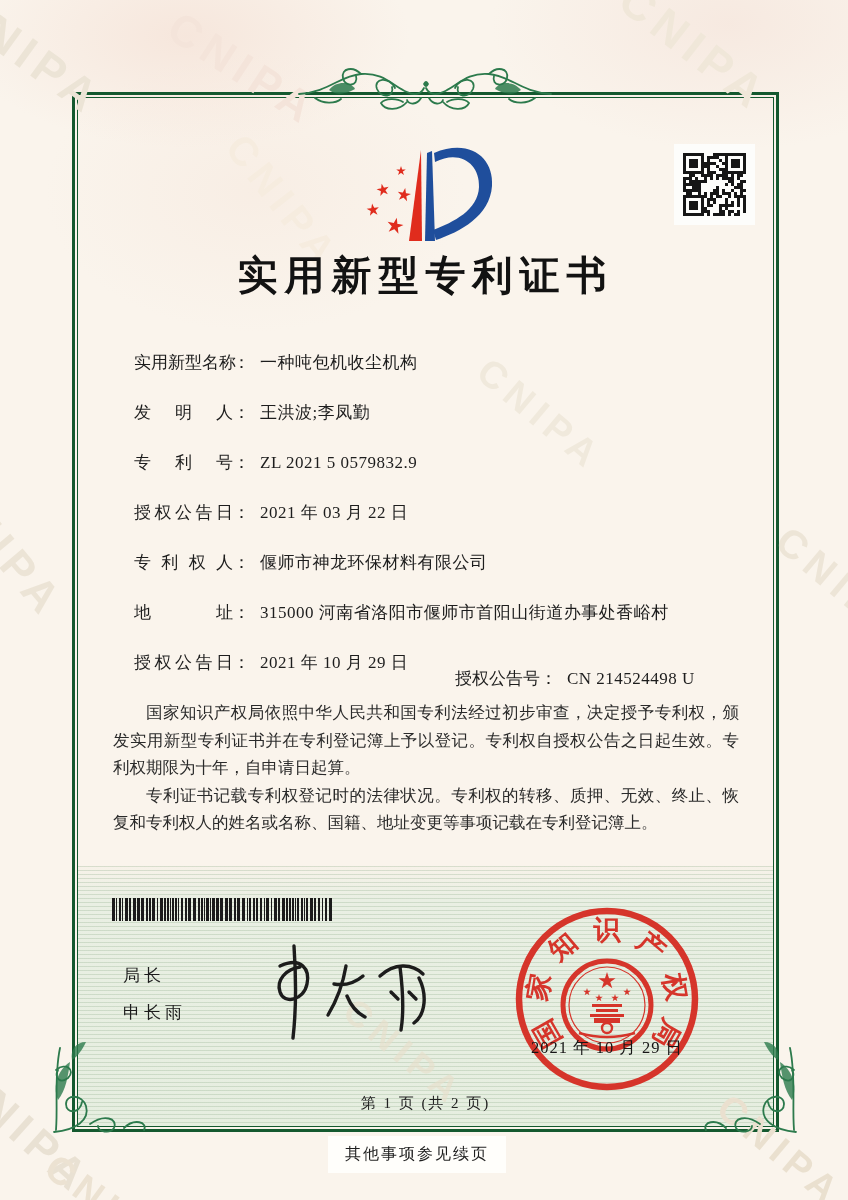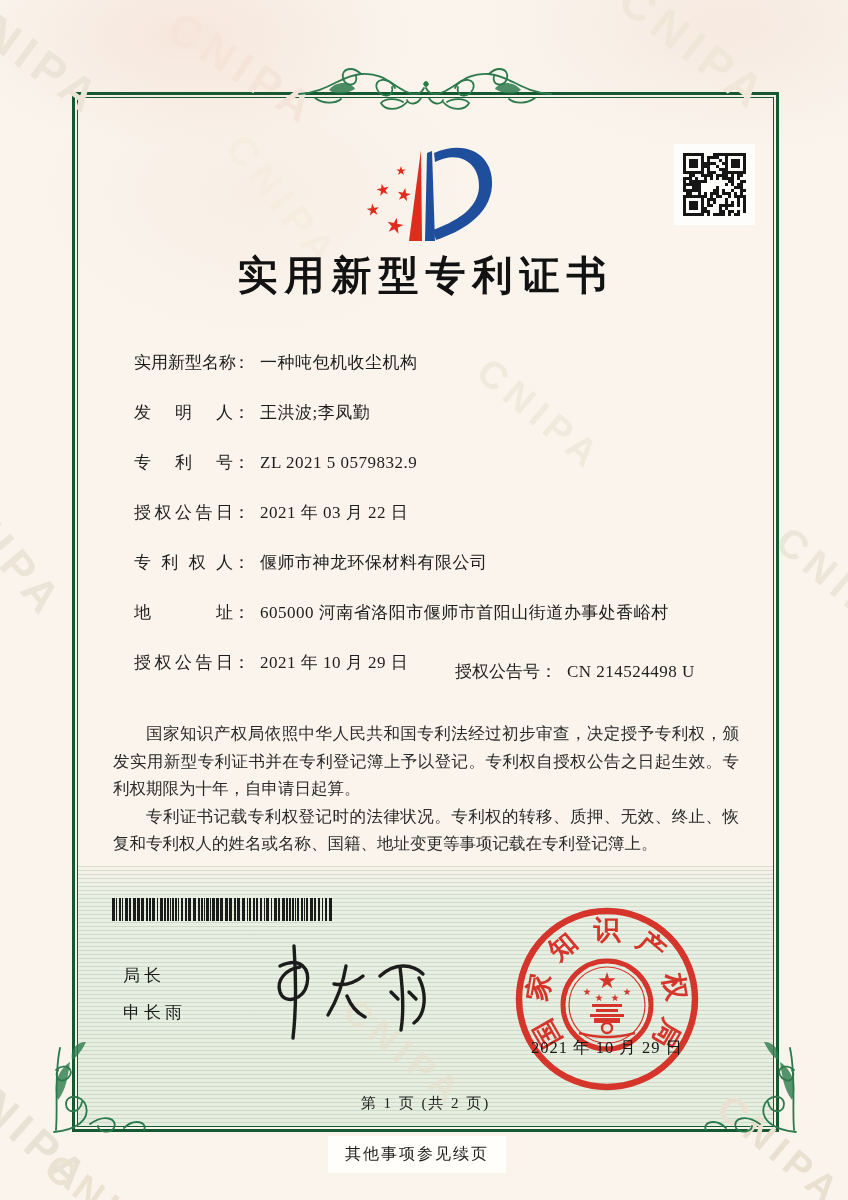--- a/index.html
+++ b/index.html
@@ -43,24 +43,24 @@
                text-align:center; font-size:40px; font-weight:700; letter-spacing:7px;
                color:#121212; }
   
   .fields { position:absolute; z-index:2; left:113px; top:351px; width:648px;
             font-size:17px; color:#1d1d1d; }
   .frow { position:relative; height:23px; margin-bottom:27px; white-space:nowrap; }
   .flabel { display:inline-block; width:99px; text-align:justify; text-align-last:justify;
             vertical-align:bottom;margin-left:21px; }
   .fcolon { display:inline-block; margin-right:10px; }
   .fvalue { letter-spacing:.5px; }
-  .grant-no { position:absolute; left:342px; top:9px; }
+  .grant-no { position:absolute; left:342px; top:16px; }
   
   .body-text { position:absolute; z-index:2; left:113px; top:699px; width:626px;
-               font-size:16.5px; line-height:27.5px; color:#2a2a2a; text-align:justify;margin-top:21px; }
+               font-size:16.5px; line-height:27.5px; color:#2a2a2a; text-align:justify; }
   .body-text p { text-indent:2em; }
   
   .barcode { position:absolute; z-index:2; left:112px; top:898px; height:23px;
              display:flex; align-items:stretch; }
   .barcode i { display:block; background:#1b1b1b; }
   .official-role { position:absolute; z-index:2; left:123px; top:964px; font-size:17px;
                    letter-spacing:4px; color:#1c1c1c; }
   .official-name { position:absolute; z-index:2; left:123px; top:1001px; font-size:17px;
                    letter-spacing:4px; color:#1c1c1c;text-align:right; }
   .signature { position:absolute; z-index:3; left:250px; top:936px; }
@@ -606,21 +606,21 @@
     <div class="frow">
       <span class="flabel">专利号</span><span class="fcolon">：</span><span class="fvalue">ZL 2021 5 0579832.9</span>
     </div>
     <div class="frow">
       <span class="flabel">授权公告日</span><span class="fcolon">：</span><span class="fvalue">2021 年 03 月 22 日</span>
     </div>
     <div class="frow">
       <span class="flabel">专利权人</span><span class="fcolon">：</span><span class="fvalue">偃师市神龙环保材料有限公司</span>
     </div>
     <div class="frow">
-      <span class="flabel">地址</span><span class="fcolon">：</span><span class="fvalue">605000 河南省洛阳市偃师市首阳山街道办事处香峪村</span>
+      <span class="flabel">地址</span><span class="fcolon">：</span><span class="fvalue">315000 河南省洛阳市偃师市首阳山街道办事处香峪村</span>
     </div>
     <div class="frow">
       <span class="flabel">授权公告日</span><span class="fcolon">：</span><span class="fvalue">2021 年 10 月 29 日</span>
       <span class="grant-no">
         <span>授权公告号</span><span class="fcolon">：</span><span class="fvalue">CN 214524498 U</span>
       </span>
     </div>
   </div>
 
   <div class="body-text">

